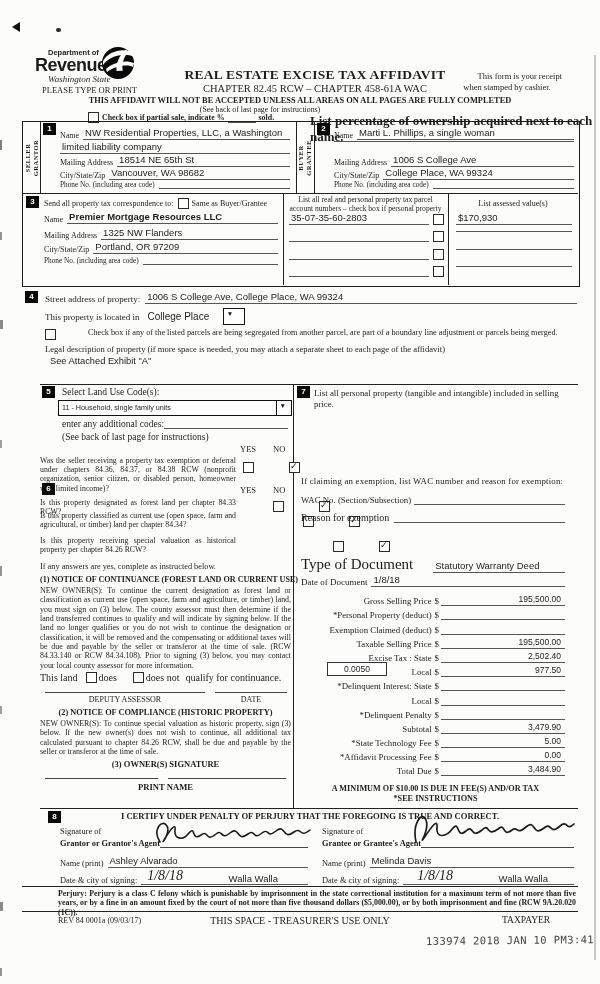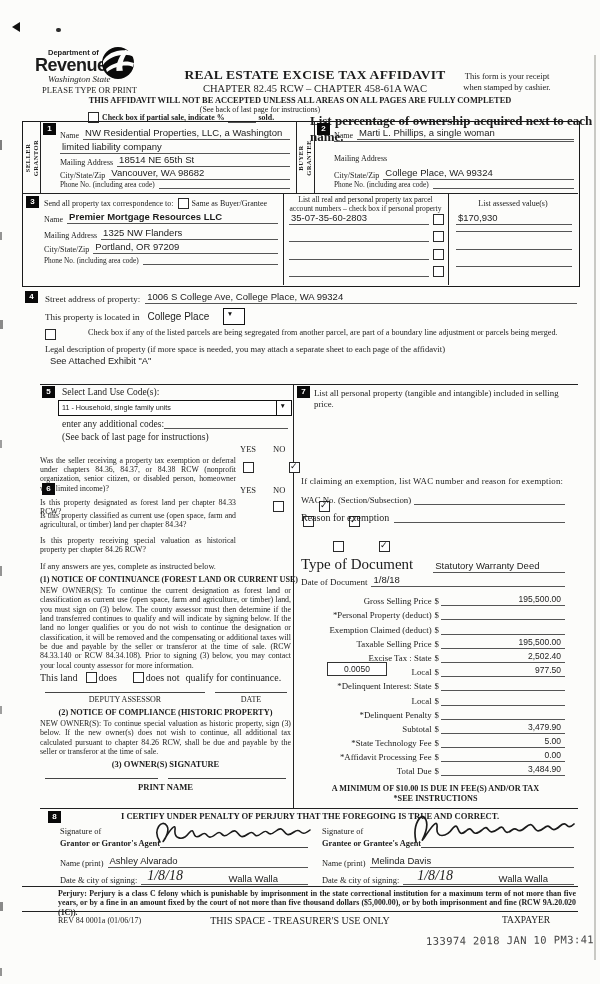--- a/index.html
+++ b/index.html
@@ -66,21 +66,21 @@
         <circle cx="19" cy="19" r="16" fill="#0a0a0a"></circle>
         <path d="M4 21 C10 12 26 8 35 13 L35 9 C25 3 9 7 4 17 Z" fill="#fcfcfa"></path>
         <path d="M8 28 C16 22 28 20 34 23 L35 19 C26 15 13 19 7 25 Z" fill="#fcfcfa"></path>
         <path d="M22 4 C18 10 17 20 20 27 L26 25 C22 18 23 9 26 5 Z" fill="#fcfcfa" transform="rotate(18 19 19)"></path>
       </svg>
     </div>
   </div>
   <div class="abs b" style="left:150px;top:67px;width:330px;text-align:center;font-size:13.5px;letter-spacing:.3px;">REAL ESTATE EXCISE TAX AFFIDAVIT</div>
   <div class="abs" style="left:150px;top:83px;width:330px;text-align:center;font-size:10.5px;">CHAPTER 82.45 RCW – CHAPTER 458-61A WAC</div>
   <div class="abs" style="left:42px;top:85px;font-size:8.5px;">PLEASE TYPE OR PRINT</div>
-  <div class="abs" style="left:452px;top:71px;width:110px;text-align:center;font-size:8.5px;">This form is your receipt</div>
+  <div class="abs" style="left:452px;top:71px;width:110px;text-align:right;font-size:8.5px;">This form is your receipt</div>
   <div class="abs" style="left:452px;top:82px;width:110px;text-align:center;font-size:8.5px;">when stamped by cashier.</div>
   <div class="abs b" style="left:40px;top:96px;width:520px;text-align:center;font-size:8.4px;">THIS AFFIDAVIT WILL NOT BE ACCEPTED UNLESS ALL AREAS ON ALL PAGES ARE FULLY COMPLETED</div>
   <div class="abs" style="left:100px;top:105px;width:320px;text-align:center;font-size:7.8px;">(See back of last page for instructions)</div>
   <div class="abs" style="left:88px;top:112px;display:flex;align-items:center;">
     <span class="cb"></span>
     <span class="b" style="font-size:7.9px;margin-left:3px;">Check box if partial sale, indicate %</span>
     <span class="line" style="width:28px;height:9px;margin:0 3px;"></span>
     <span class="b" style="font-size:7.9px;">sold.</span>
   </div>
   <div class="abs b" style="left:310px;top:113px;font-size:13px;">List percentage of ownership acquired next to each name.</div>
@@ -123,20 +123,21 @@
   </div>
   <div class="frow" style="left:334px;top:127px;width:240px;">
     <span class="flbl">Name</span>
     <span class="fval">Marti L. Phillips, a single woman</span>
   </div>
   <div class="frow" style="left:334px;top:141px;width:240px;">
     <span class="fval"></span>
   </div>
   <div class="frow" style="left:334px;top:154px;width:240px;">
     <span class="flbl">Mailing Address</span>
+    <span class="fval">1006 S College Ave</span>
   </div>
   <div class="frow" style="left:334px;top:167px;width:240px;">
     <span class="flbl">City/State/Zip</span>
     <span class="fval">College Place, WA 99324</span>
   </div>
   <div class="frow" style="left:334px;top:180px;width:240px;">
     <span class="flbl" style="font-size:7.3px;">Phone No. (including area code)</span>
     <span class="fval"></span>
   </div>
 
@@ -405,18 +406,18 @@
     <span class="line" style="flex:1;height:16px;display:flex;align-items:flex-end;justify-content:space-between;">
       <span style="font:italic 14px 'Liberation Serif',serif;margin-left:14px;">1/8/18</span>
       <span class="sans" style="font-size:9.5px;margin-right:26px;">Walla Walla</span>
     </span>
   </div>
 
   <div class="hline" style="left:22px;top:886px;width:556px;border-top-width:1px;"></div>
   <div class="abs b" style="left:58px;top:889px;width:518px;font-size:7.9px;line-height:1.2;text-align:justify;">Perjury: Perjury is a class C felony which is punishable by imprisonment in the state correctional institution for a maximum term of not more than five years, or by a fine in an amount fixed by the court of not more than five thousand dollars ($5,000.00), or by both imprisonment and fine (RCW 9A.20.020 (1C)).</div>
   <div class="hline" style="left:22px;top:911px;width:556px;border-top-width:1.5px;"></div>
 
-  <div class="abs" style="left:58px;top:916px;font-size:8px;">REV 84 0001a (01/06/17)</div>
+  <div class="abs" style="left:58px;top:916px;font-size:8px;">REV 84 0001a (09/03/17)</div>
   <div class="abs ctr" style="left:180px;top:915px;width:240px;font-size:10px;">THIS SPACE - TREASURER'S USE ONLY</div>
   <div class="abs" style="left:502px;top:915px;font-size:9.5px;">TAXPAYER</div>
   <div class="abs" style="left:426px;top:934px;font:10.5px 'DejaVu Sans Mono',monospace;color:#454545;letter-spacing:.4px;transform:rotate(-.6deg);">133974 2018 JAN 10 PM3:41</div>
 
 </div>
 
 </body></html>

